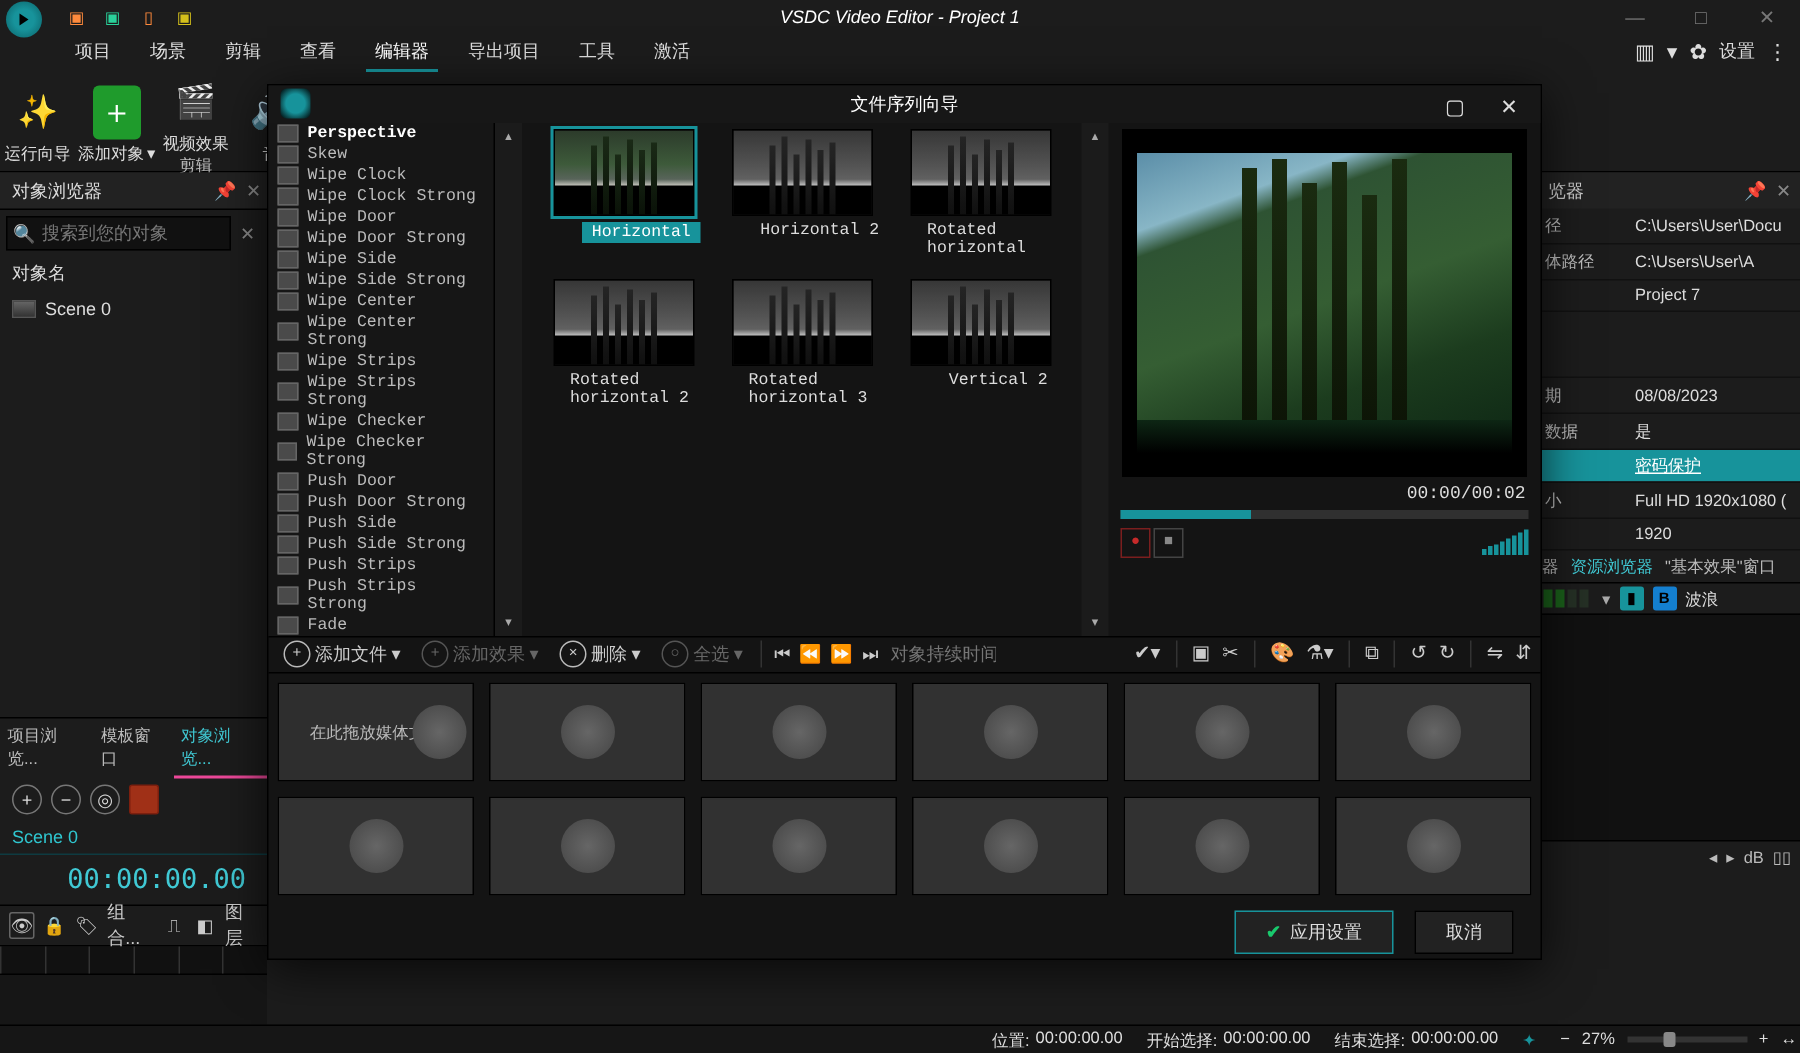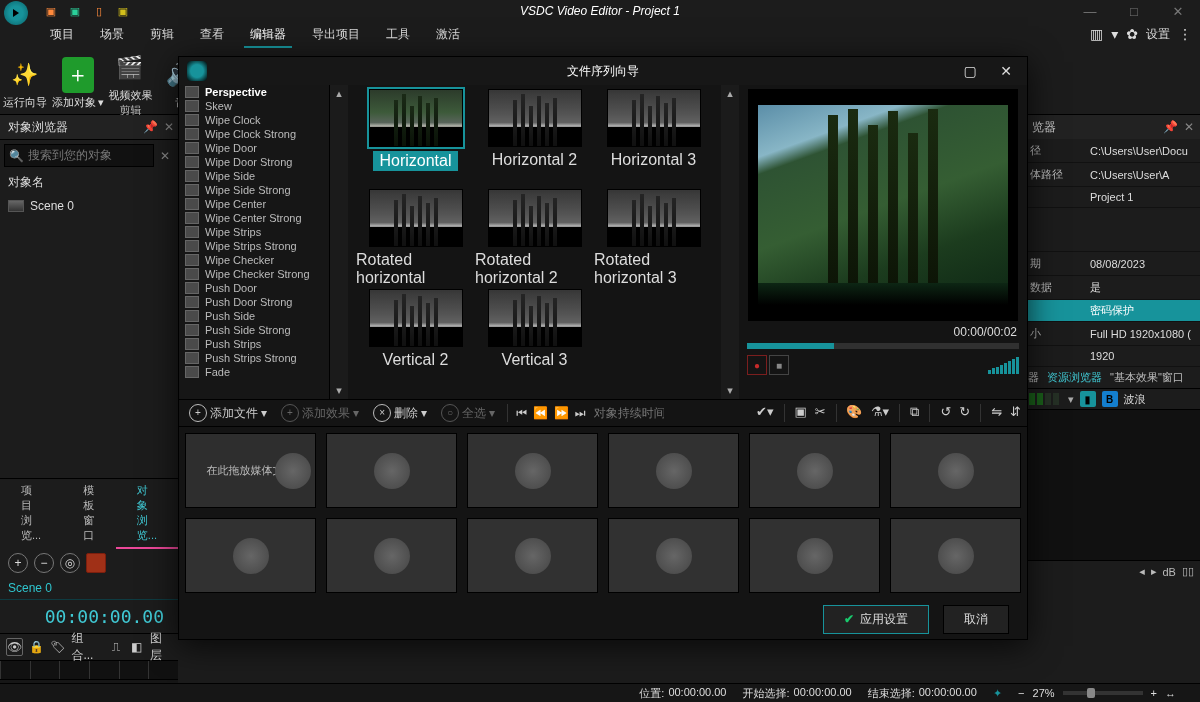--- a/index.html
+++ b/index.html
@@ -46,42 +46,42 @@
 .ob-list { padding:2px 0; }
 .ob-list .item { display:flex; align-items:center; gap:6px; padding:3px 8px; color:#ddd; }
 .ob-list .item .thumb { width:14px; height:10px; background:linear-gradient(#666,#333); border:1px solid #555; display:inline-block;}
 .left-scroll { position:absolute; bottom:18px; left:0; width:178px; height:14px; display:flex; align-items:center; }
 .left-scroll .track { flex:1; height:10px; background:#1b1b1b; border-top:1px solid #000; position:relative; }
 .left-scroll .nub { position:absolute; left:0; width:52px; top:1px; bottom:1px; background:#3a3a3a; border:1px solid #0a343a; border-radius:2px; }
 .left-scroll .arrow { width:14px; height:14px; background:#222; color:#aaa; display:flex; align-items:center; justify-content:center;}
 
 .left-col { position:relative; display:flex; flex-direction:column; }
 .left-tabs { display:flex; font-size:11px; border-top:1px solid #000; margin-top:260px; }
-.left-tabs .lt { padding:4px 21px; color:#bbb; }
+.left-tabs .lt { padding:4px 5px; color:#bbb; }
 .left-tabs .lt.active { color:#40c9d4; border-bottom:2px solid #ec4899;}
 .pm-controls { display:flex; align-items:center; gap:6px; padding:4px 8px; }
 .pm-controls .c { width:18px; height:18px; border:1px solid #777; border-radius:50%; display:flex; align-items:center; justify-content:center; font-size:12px; color:#ddd; }
 .pm-controls .rec { width:18px; height:18px; background:#a03017; border:1px solid #7c1f0e; border-radius:2px; }
 .scene-lab { color:#2fc6cf; padding:4px 8px; border-bottom:1px solid #0e3b41;}
 .time-display { color:#40c9d4; font-size:18px; text-align:right; padding:6px 14px 6px 0; font-family:"Segoe UI",monospace;}
 .tl-tools { display:flex; align-items:center; gap:6px; padding:4px 6px; border-top:1px solid #000; border-bottom:1px solid #000;}
 .tl-tools .ico { width:16px; height:16px; display:flex; align-items:center; justify-content:center; color:#ccc; font-size:12px; }
 .tl-tools .eye { border:1px solid #666; border-radius:2px;}
 .tl-ruler { height:18px; background:#111; border-bottom:1px solid #000; display:flex; }
 .tl-ruler .tick { flex:1; border-left:1px solid #333; }
 .tl-track { height:36px; background:#161616; border-bottom:1px solid #000; }
 
 .right-col { display:flex; flex-direction:column; }
 .prop-head { height:24px; display:flex; align-items:center; justify-content:space-between; padding:0 6px 0 8px; background:#222;}
 .right-table { width:100%; border-collapse:collapse; }
 .right-table td { border-bottom:1px solid #111; padding:4px 6px; font-size:11px; }
 .right-table td:first-child { color:#bbb; width:48px; white-space:nowrap; overflow:hidden; }
 .right-table td:last-child { color:#ddd; }
 .right-table .pw-row td { padding:0;}
-.pw-btn { display:block; background:#17939B; color:#fff; text-align:center; padding:3px 0; }
+.pw-btn { display:block; background:#17939B; color:#fff; text-align:center; padding:3px 0;text-decoration:underline; }
 .right-tabs { display:flex; align-items:center; padding:2px 4px; gap:6px; font-size:11px; border-top:1px solid #000;}
 .right-tabs .sq { width:16px; height:16px; display:flex; align-items:center; justify-content:center; border-radius:2px; font-weight:bold; font-size:10px;}
 .right-tabs .t1 { background:#17939B; color:#000;} .right-tabs .arrD { color:#aaa;}
 .right-tabs .t2 { background:#147fcf; color:#000;}
 .right-tabs .txt { color:#ddd;}
 .right-tabs .ledstrip { display:flex; margin-right:2px;}
 .right-tabs .ledstrip span { width:6px; height:12px; margin:0 1px; background:#1a601a; display:inline-block;}
 .right-tabs .ledstrip span.off { background:#253025; }
 .right-wave { height:150px; background:#111; border-top:1px solid #000;}
 .right-tabrow { display:flex; font-size:11px;}
@@ -89,38 +89,38 @@
 .right-tabrow .rt.active { color:#40c9d4; }
 .right-controls2 { display:flex; align-items:center; gap:6px; padding:4px 6px; font-size:11px; color:#bbb; border-top:1px solid #000; justify-content:flex-end;}
 
 
 .modal { position:absolute; left:178px; top:56px; width:848px; height:582px; background:#141414; border:1px solid #000; box-shadow:0 6px 30px rgba(0,0,0,.7); display:flex; flex-direction:column; }
 .modal-titlebar { height:28px; display:flex; align-items:center; position:relative; background:#171717;}
 .modal-titlebar .mlogo { width:20px; height:20px; margin:0 8px; border-radius:4px; background:radial-gradient(#17939B 45%,#000 100%); display:flex; align-items:center; justify-content:center;}
 .modal-titlebar .mtitle { position:absolute; left:50%; transform:translateX(-50%); color:#fff; }
 .modal-titlebar .mctrls { position:absolute; right:4px; top:0; display:flex; gap:2px;}
 .modal-titlebar .mctrls span { width:34px; height:28px; display:flex; align-items:center; justify-content:center; color:#ddd; font-size:14px;}
-.modal-body { flex:1; display:flex; }
+.modal-body { flex:1; display:flex;font-family:Liberation Mono, monospace; }
 .fx-list { width:150px; background:#161616; border-right:1px solid #000; overflow:hidden; }
 .fx-list::-webkit-scrollbar{width:0;}
 .fx-item { display:flex; align-items:center; gap:6px; padding:1px 6px; font-size:11px; color:#bbb; }
 .fx-item.head { color:#fff; font-weight:bold; }
 .fx-item .sw { width:12px; height:10px; background:#4a4a4a; border:1px solid #666; display:inline-block;}
 .scrollbtn { width:18px; background:#1b1b1b; display:flex; flex-direction:column; justify-content:space-between; align-items:center; color:#aaa; font-size:11px; padding:2px 0;}
 .thumb-area { flex:1; display:grid; grid-template-columns:repeat(3,1fr); grid-auto-rows:100px; gap:0; padding:4px 8px; align-content:start;}
 .thumb-cell { display:flex; flex-direction:column; align-items:center; justify-content:flex-start; }
 .thumb-img { width:92px; height:56px; background:linear-gradient(180deg,#2c3b2b 0%,#3d5a3a 40%,#58645a 58%,#bcbcb4 65%,#000 66%); border:1px solid #000; position:relative; display:flex; align-items:flex-end; justify-content:center; overflow:hidden;}
 .thumb-img.gray { filter:grayscale(1); }
 .thumb-img .trees { position:absolute; inset:0; display:flex; align-items:flex-end; justify-content:center; gap:4px;}
 .thumb-img .trees i { display:inline-block; width:4px; background:linear-gradient(#1a2a16,#0a1208); }
 .thumb-img .trees i:nth-child(1){height:46px;} .thumb-img .trees i:nth-child(2){height:52px;}
 .thumb-img .trees i:nth-child(3){height:40px;} .thumb-img .trees i:nth-child(4){height:50px;}
 .thumb-img .trees i:nth-child(5){height:43px;} .thumb-img .trees i:nth-child(6){height:48px;}
 .thumb-sel { outline:2px solid #17939B; }
-.thumb-label { font-size:16px; color:#ddd; margin-top:4px;}
+.thumb-label { font-size:11px; color:#ddd; margin-top:4px;margin-left:24px;}
 .thumb-label.sel { background:#17939B; color:#fff; padding:1px 6px;}
 .preview-col { width:280px; display:flex; flex-direction:column; padding:4px; gap:2px;}
 .preview-box { width:268px; height:230px; background:#000; border:1px solid #000; align-self:center; overflow:hidden; display:flex; align-items:center; justify-content:center;}
 .preview-box .pic { width:250px; height:200px; background:linear-gradient(160deg,#5b8ea8 0%,#88b6c6 18%,#2e5333 24%,#355e33 50%,#1c3c1e 72%,#0d2614 100%); position:relative; }
 .preview-box .pic .ptrees { position:absolute; inset:0; display:flex; align-items:flex-end; justify-content:center; gap:10px;}
 .preview-box .pic .ptrees i { display:inline-block; width:10px; background:linear-gradient(#1a2b10,#0b1205); }
 .preview-box .pic .ptrees i:nth-child(1){height:190px;} .preview-box .pic .ptrees i:nth-child(2){height:196px;}
 .preview-box .pic .ptrees i:nth-child(3){height:180px;} .preview-box .pic .ptrees i:nth-child(4){height:194px;}
 .preview-box .pic .ptrees i:nth-child(5){height:172px;} .preview-box .pic .ptrees i:nth-child(6){height:196px;}
 .preview-box .pic .ground { position:absolute; bottom:0; left:0; right:0; height:22px; background:linear-gradient(#0d2614,#000);}
@@ -152,21 +152,21 @@
 .media-slot { background:#313131; border:1px solid #000; display:flex; align-items:center; justify-content:center; position:relative;}
 .media-slot .blob { width:36px; height:36px; border-radius:50%; background:radial-gradient(#666,#444);}
 .media-slot.drop { background:#2e2e2e; color:#bbb; font-size:11px; text-align:center; padding:0 6px;}
 .media-slot.drop .blob { position:absolute; right:4px; top:50%; transform:translateY(-50%);}
 
 .modal-footer { height:40px; display:flex; align-items:center; justify-content:flex-end; gap:14px; padding:0 18px;}
 .modal-footer .btn { padding:5px 20px; background:#222; border:1px solid #000; color:#ddd;}
 .modal-footer .btn.primary { border:1px solid #17939B; display:flex; align-items:center; gap:6px;}
 .modal-footer .btn.primary .chk { color:#19c96d; font-weight:bold;}
 
-.statusbar { position:absolute; bottom:0; left:0; right:0; height:18px; background:#161616; border-top:1px solid #000; display:flex; align-items:center; justify-content:flex-end; gap:16px; padding:0 24px; font-size:11px; color:#ddd;}
+.statusbar { position:absolute; bottom:0; left:0; right:0; height:18px; background:#161616; border-top:1px solid #000; display:flex; align-items:center; justify-content:flex-end; gap:16px; padding:0 2px; font-size:11px; color:#ddd;}
 .statusbar .pair { display:flex; gap:4px;}
 .statusbar .zoomctl { display:flex; align-items:center; gap:8px;}
 .statusbar .zoomctl .bar { width:80px; height:4px; background:#333; position:relative;}
 .statusbar .zoomctl .bar .knob { position:absolute; left:24px; top:-3px; width:8px; height:10px; background:#888; border-radius:2px;}
 </style>
 </head>
 <body>
 
 <div class="titlebar">
   <div class="app-logo"></div>
@@ -315,21 +315,21 @@
           <tr>
             <td>径</td>
             <td>C:\Users\User\Docu</td>
           </tr>
       <tr>
             <td>体路径</td>
             <td>C:\Users\User\A</td>
           </tr>
       <tr>
             <td></td>
-            <td>Project 1</td>
+            <td>Project 7</td>
           </tr>
       <tr style="height:44px">
             <td></td>
             <td></td>
           </tr>
       <tr>
             <td>期</td>
             <td>08/08/2023</td>
           </tr>
       <tr>
@@ -509,86 +509,60 @@
           <div class="thumb-img gray">
             <div class="trees">
               <i></i>
               <i></i>
               <i></i>
               <i></i>
               <i></i>
               <i></i>
             </div>
           </div>
-          <div class="thumb-label">Horizontal 3</div>
+          <div class="thumb-label">Rotated horizontal</div>
         </div>
         <div class="thumb-cell">
           <div class="thumb-img gray">
             <div class="trees">
               <i></i>
               <i></i>
               <i></i>
               <i></i>
               <i></i>
               <i></i>
             </div>
           </div>
-          <div class="thumb-label">Rotated horizontal</div>
+          <div class="thumb-label">Rotated horizontal 2</div>
         </div>
         <div class="thumb-cell">
           <div class="thumb-img gray">
             <div class="trees">
               <i></i>
               <i></i>
               <i></i>
               <i></i>
               <i></i>
               <i></i>
             </div>
           </div>
-          <div class="thumb-label">Rotated horizontal 2</div>
+          <div class="thumb-label">Rotated horizontal 3</div>
         </div>
         <div class="thumb-cell">
           <div class="thumb-img gray">
             <div class="trees">
               <i></i>
               <i></i>
               <i></i>
               <i></i>
               <i></i>
               <i></i>
             </div>
           </div>
-          <div class="thumb-label">Rotated horizontal 3</div>
-        </div>
-        <div class="thumb-cell">
-          <div class="thumb-img gray">
-            <div class="trees">
-              <i></i>
-              <i></i>
-              <i></i>
-              <i></i>
-              <i></i>
-              <i></i>
-            </div>
-          </div>
           <div class="thumb-label">Vertical 2</div>
-        </div>
-        <div class="thumb-cell">
-          <div class="thumb-img gray">
-            <div class="trees">
-              <i></i>
-              <i></i>
-              <i></i>
-              <i></i>
-              <i></i>
-              <i></i>
-            </div>
-          </div>
-          <div class="thumb-label">Vertical 3</div>
         </div>
       </div>
     <div class="scrollbtn">
         <span>▴</span>
         <span>▾</span>
       </div>
     <div class="preview-col">
       <div class="preview-box">
         <div class="pic">
             <div class="ptrees">

